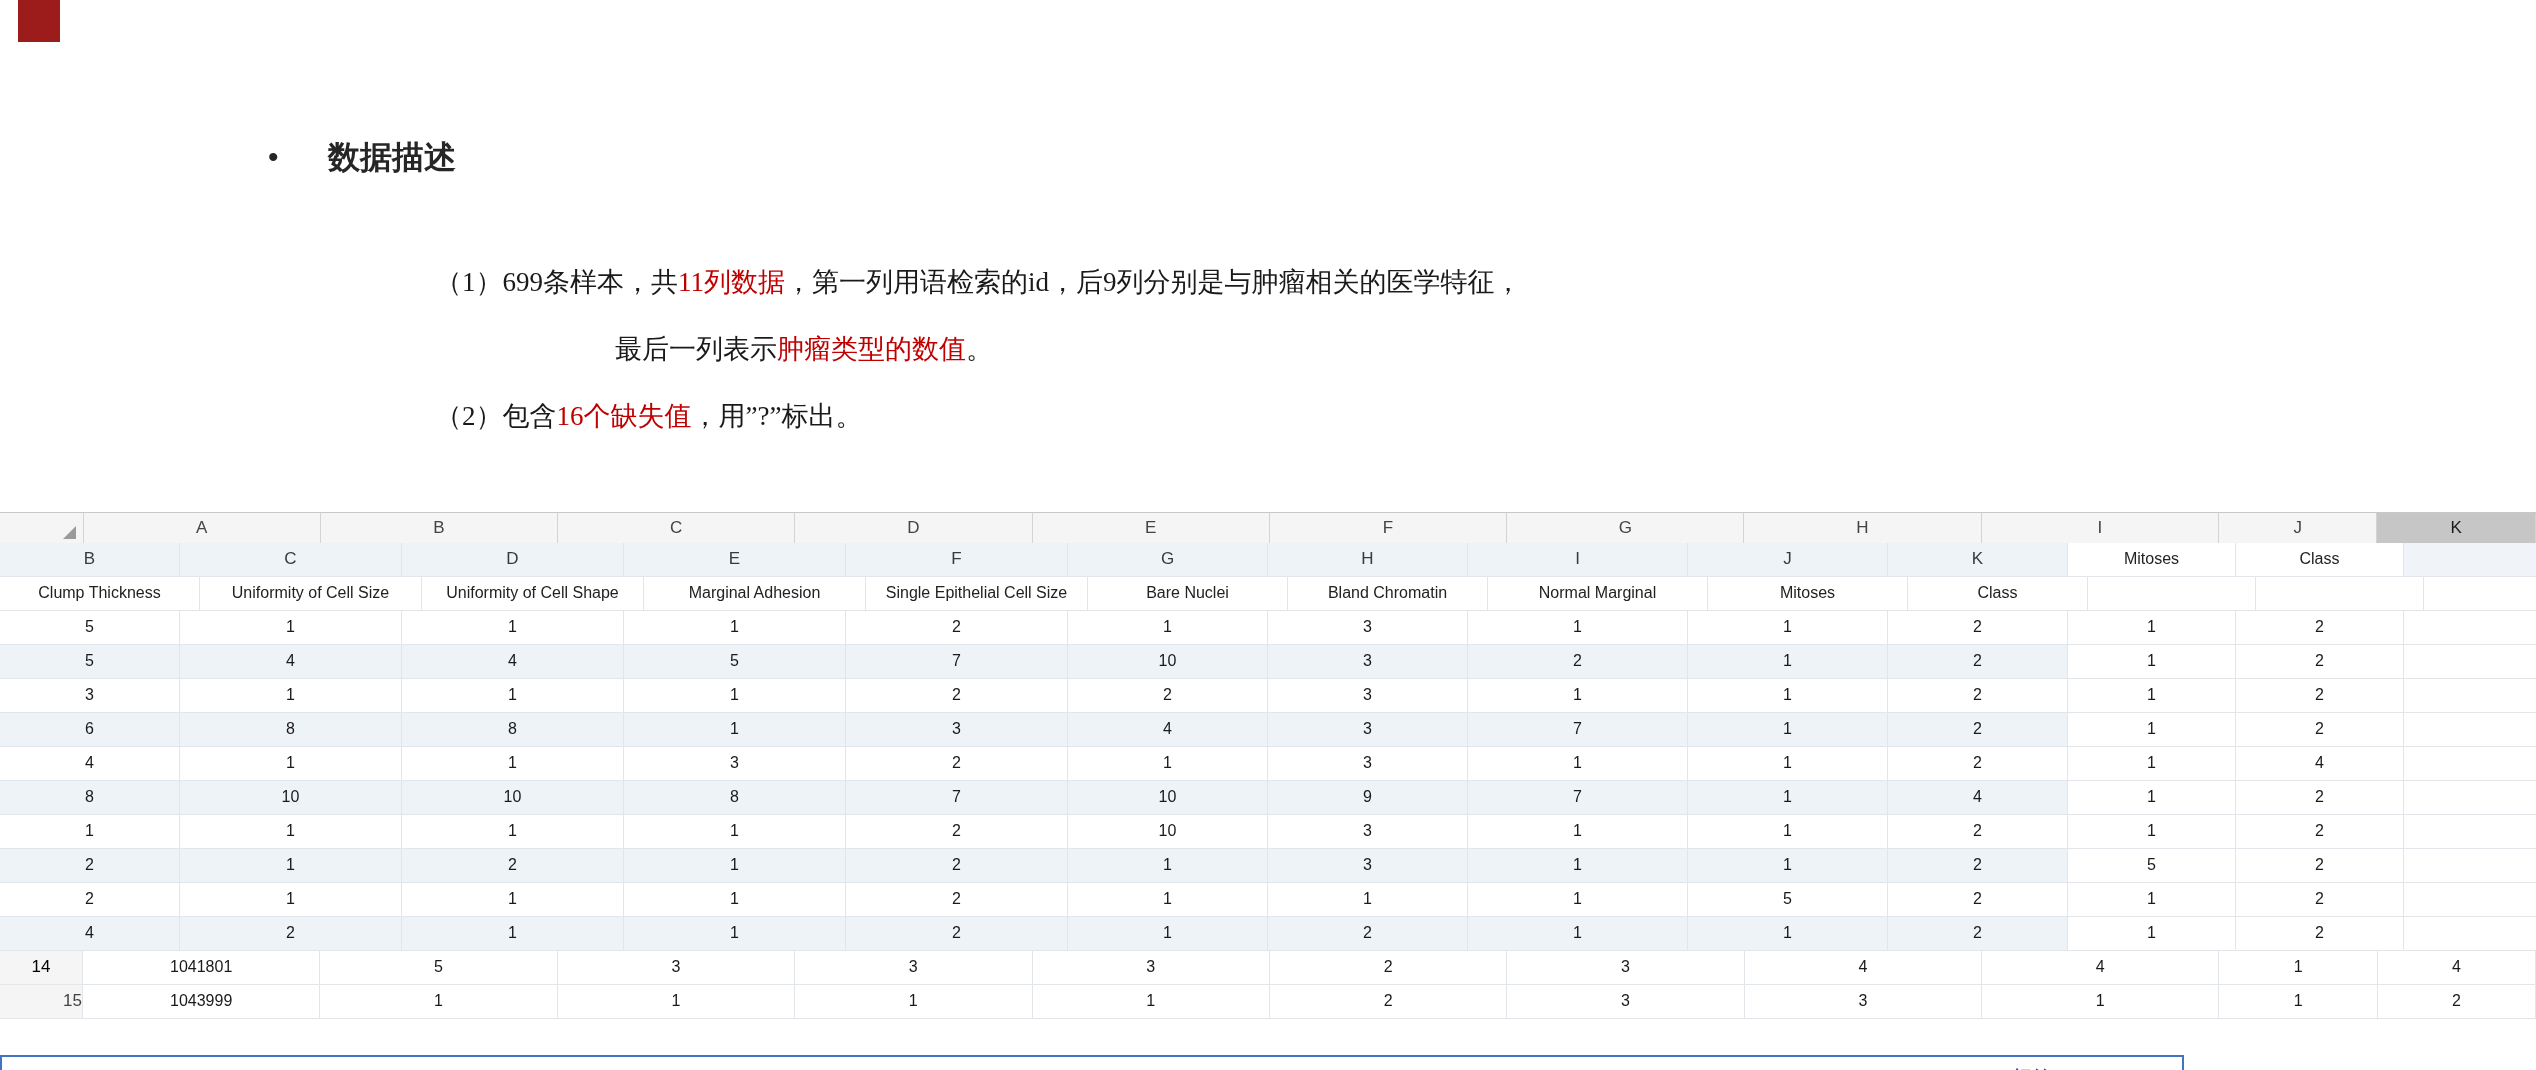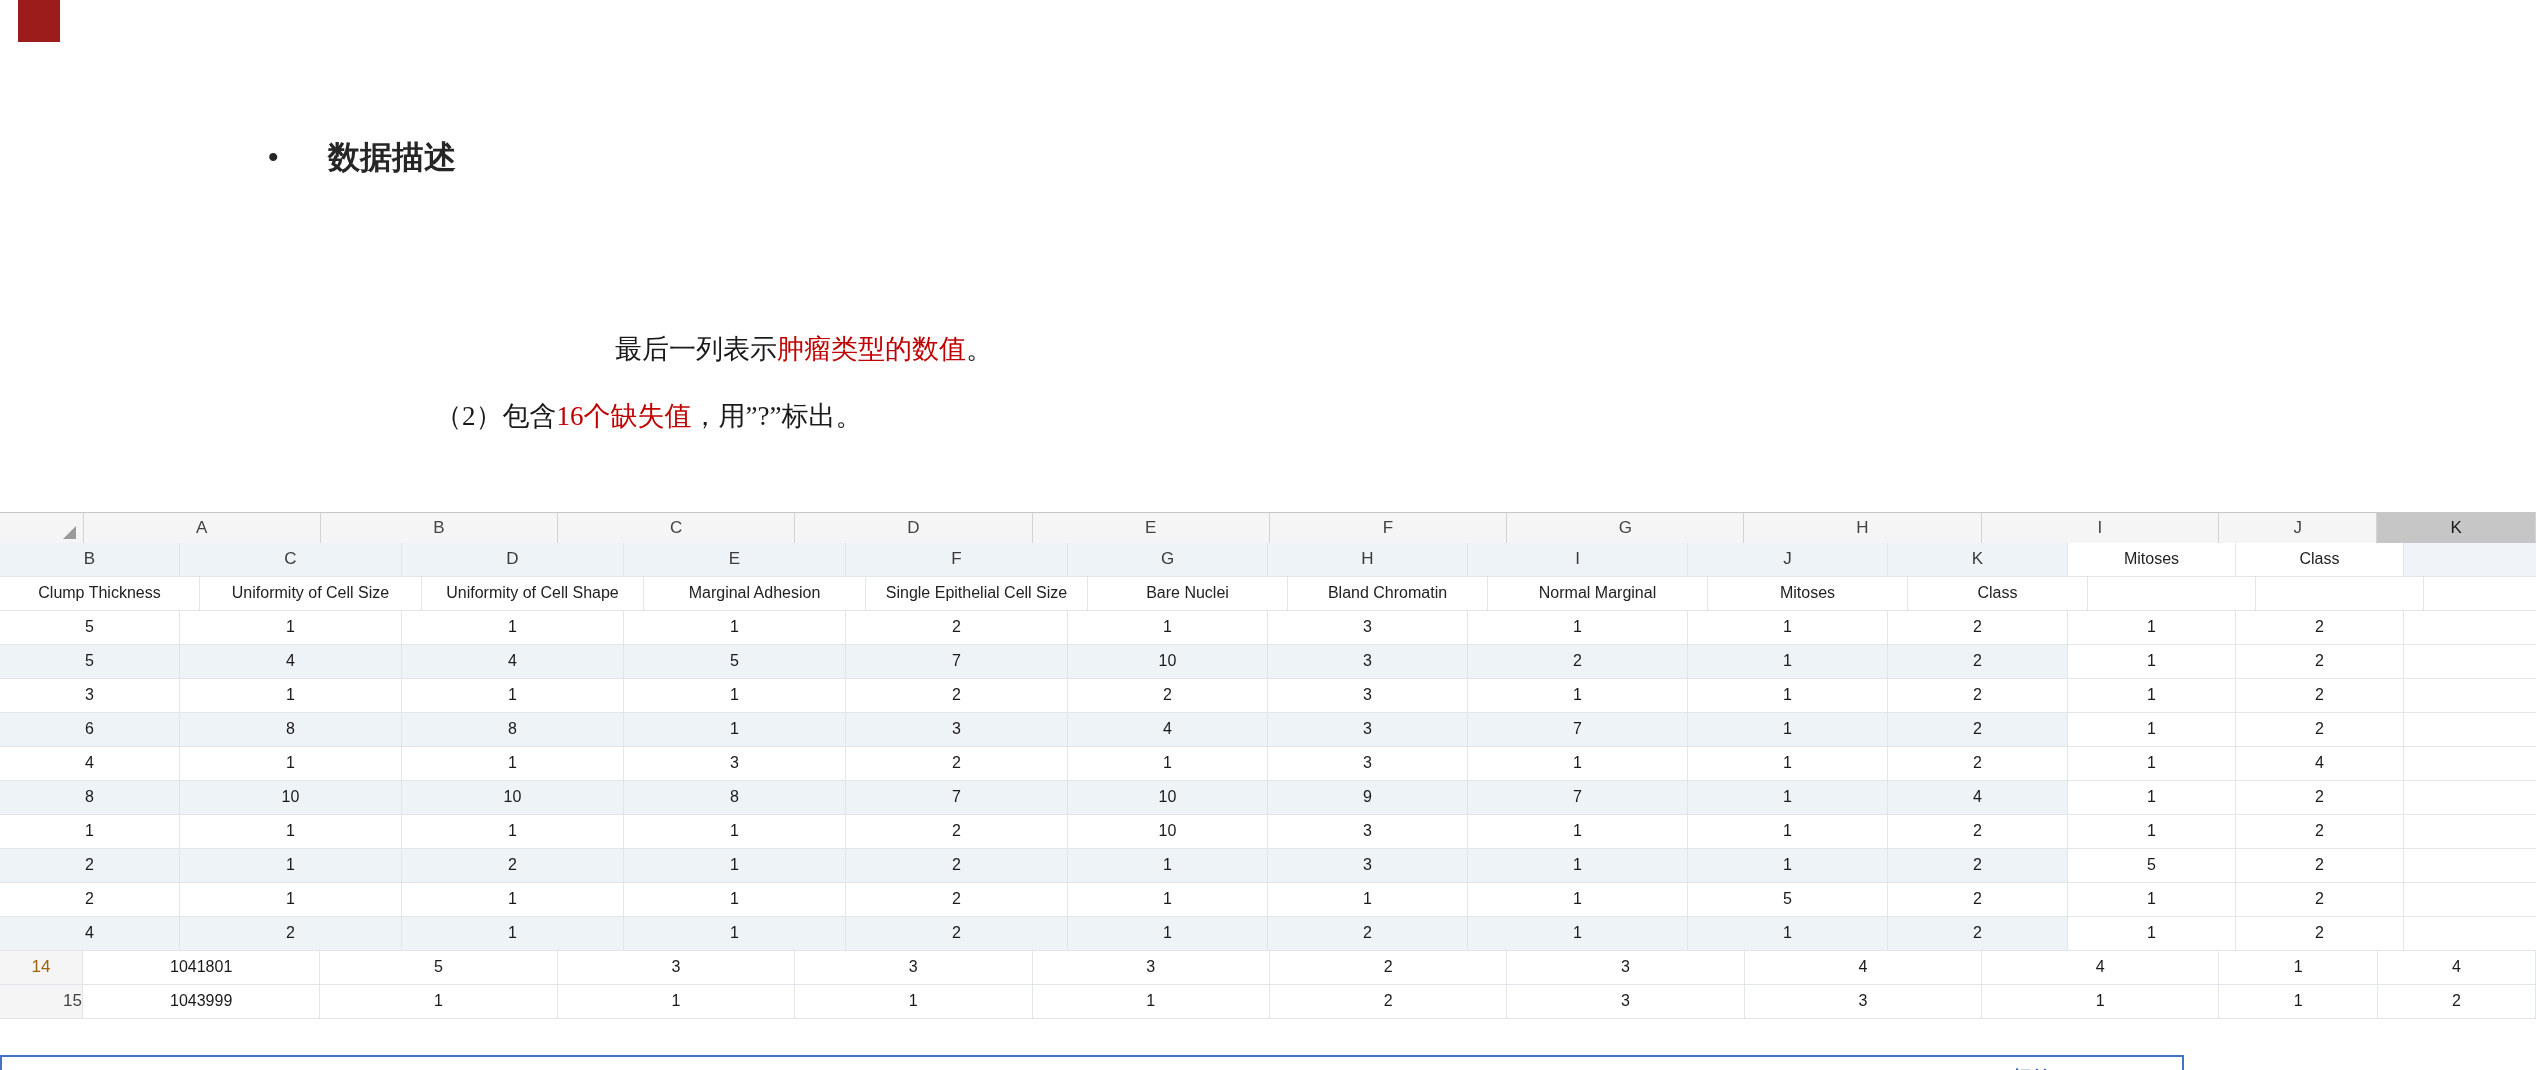--- a/index.html
+++ b/index.html
@@ -174,20 +174,23 @@
 </style>
 </head>
 <body>
 
 <div id="slide">
   <div id="red-corner"></div>
 
   <div id="bullet-dot">•</div>
   <div id="bullet-text">数据描述</div>
 
+  <div class="body-line" id="line1">
+    <span>（1）699条样本，共</span><span class="red">11列数据</span><span>，第一列用语检索的id，后9列分别是与肿瘤相关的医学特征，</span>
+  </div>
 
   <div class="body-line" id="line2">
     <span>最后一列表示</span><span class="red">肿瘤类型的数值</span><span>。</span>
   </div>
 
   <div class="body-line" id="line3">
     <span>（2）包含</span><span class="red">16个缺失值</span><span>，用”?”标出。</span>
   </div>
 
 </div>
@@ -374,21 +377,21 @@
         <div class="gcell shade" style="width: 222px;">2</div>
         <div class="gcell shade" style="width: 200px;">1</div>
         <div class="gcell shade" style="width: 200px;">2</div>
         <div class="gcell shade" style="width: 220px;">1</div>
         <div class="gcell shade" style="width: 200px;">1</div>
         <div class="gcell shade" style="width: 180px;">2</div>
         <div class="gcell plain" style="width: 168px;">1</div>
         <div class="gcell plain" style="width: 168px;">2</div>
       </div>
       <div class="grow " style="height: 34px;">
-        <div class="gcell" style="width: 88px; background: rgb(245, 245, 245); color: #a16207; font-size: 17px;">14</div>
+        <div class="gcell" style="width: 88px; background: rgb(245, 245, 245); color: #000000; font-size: 17px;">14</div>
         <div class="gcell plain" style="width: 252px;">1041801</div>
         <div class="gcell plain" style="width: 252px;">5</div>
         <div class="gcell plain" style="width: 252px;">3</div>
         <div class="gcell plain" style="width: 252px;">3</div>
         <div class="gcell plain" style="width: 252px;">3</div>
         <div class="gcell plain" style="width: 252px;">2</div>
         <div class="gcell plain" style="width: 252px;">3</div>
         <div class="gcell plain" style="width: 252px;">4</div>
         <div class="gcell plain" style="width: 252px;">4</div>
         <div class="gcell plain" style="width: 168px;">1</div>

